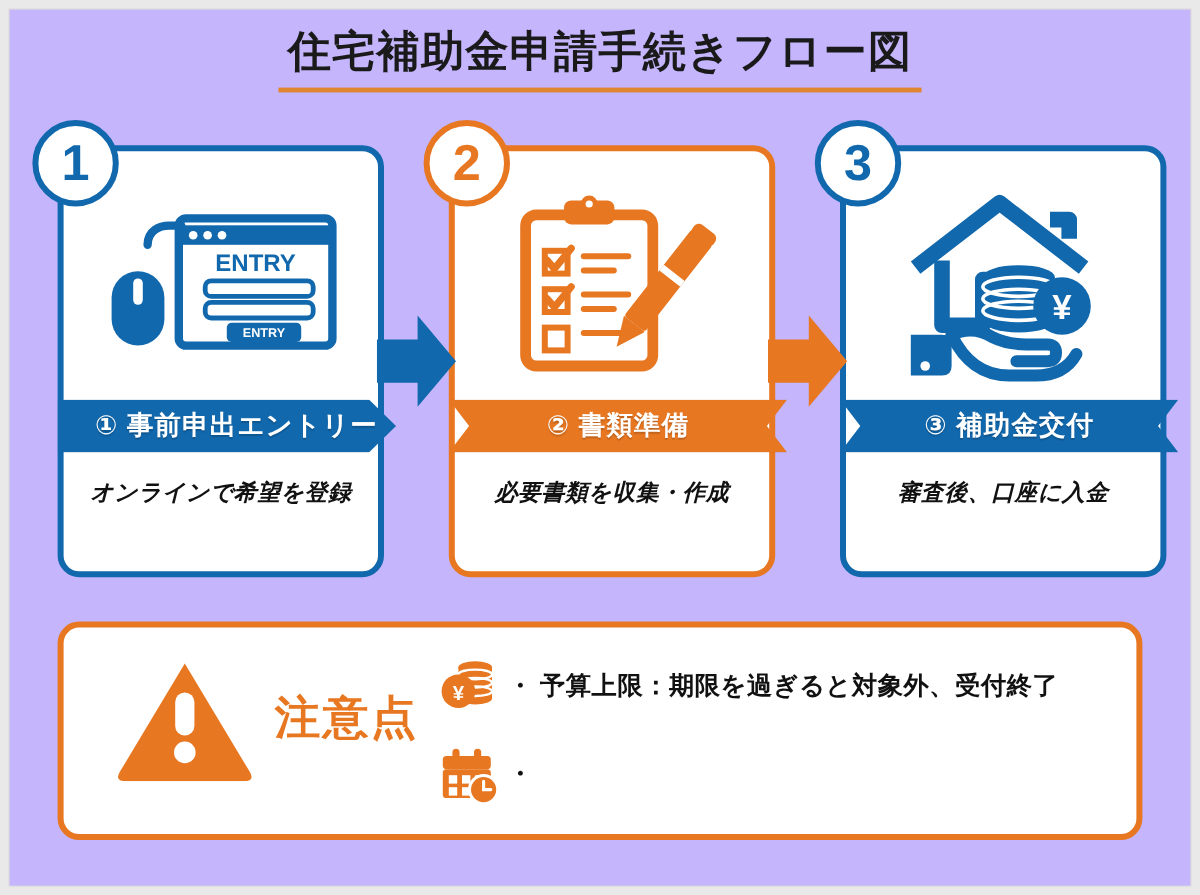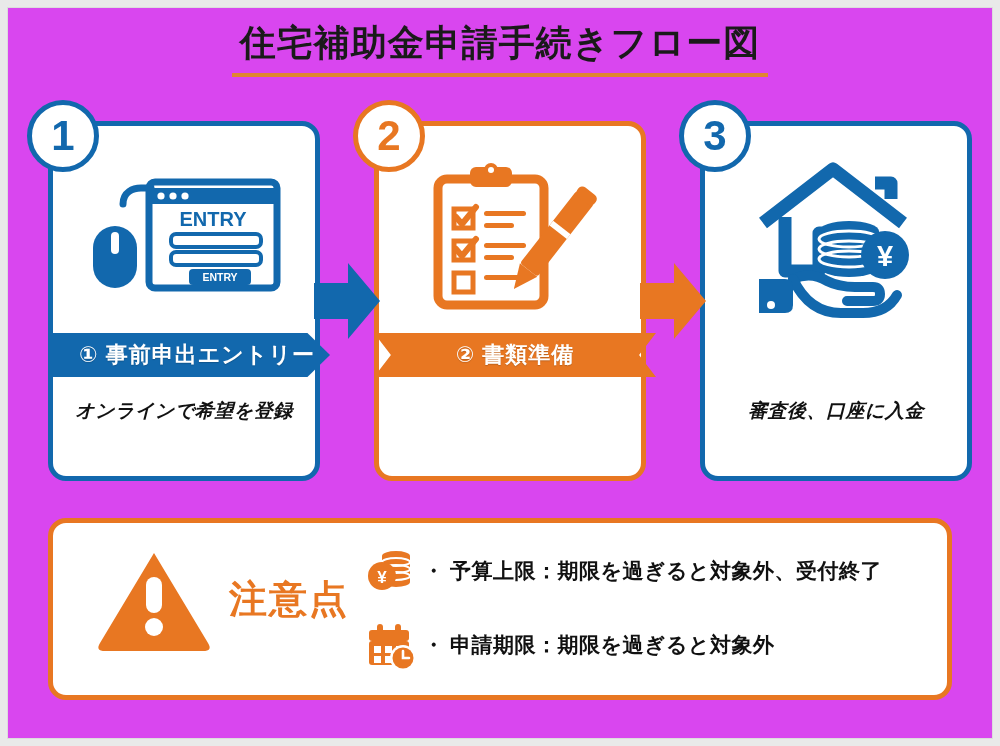--- a/index.html
+++ b/index.html
@@ -5,21 +5,21 @@
   html,body{margin:0;padding:0;}
   body{
     width:1000px;height:746px;
     background:#e9e9e9;
     font-family:"Liberation Sans","DejaVu Sans",sans-serif;
     overflow:hidden;
   }
   #canvas{
     position:absolute;left:8px;top:8px;
     width:984px;height:730px;
-    background:#d946ef;
+    background:#c4b5fd;
     box-shadow:0 0 0 1px #dcdcdc;
   }
 
   
   #title-wrap{
     position:absolute;left:0;top:14px;width:984px;
     text-align:center;
   }
   #title-text{
     display:inline-block;
@@ -209,20 +209,21 @@
           <path d="M120 116 L131 140 L142 116 Z" fill="#e87722"></path>
           <rect x="120" y="62" width="22" height="6" fill="#ffffff"></rect>
         </g>
       </svg>
     </div>
 
     <div class="banner banner-ribbon orange">
       <span class="banner-label">② 書類準備</span>
     </div>
 
+    <div class="caption">必要書類を収集・作成</div>
   </div>
 
   <svg class="flow-arrow" id="arrow-2" viewBox="0 0 66 84">
     <path d="M0 24 H34 V4 L66 42 L34 80 V60 H0 Z" fill="#e87722"></path>
   </svg>
 
   <div class="step-card blue" id="step-3">
     <div class="num-badge blue">3</div>
 
     <div class="icon-area">
@@ -246,20 +247,23 @@
         <text x="144" y="105" text-anchor="middle" fill="#ffffff" font-size="29" font-weight="bold" font-family="Liberation Sans, sans-serif">¥</text>
 
         <path d="M52 118 q18 -8 34 2 q12 6 28 6 h18 q7 0 7 7 t-7 7 h-26" fill="none" stroke="#1268ad" stroke-width="10" stroke-linecap="round" stroke-linejoin="round"></path>
         <path d="M52 118 q16 34 48 34 h22 q24 0 34 -18" fill="none" stroke="#1268ad" stroke-width="10" stroke-linecap="round" stroke-linejoin="round"></path>
 
         <path d="M18 118 h26 q8 0 8 8 v18 q0 8 -8 8 h-26 z" fill="#1268ad"></path>
         <circle cx="30" cy="144" r="4" fill="#ffffff"></circle>
       </svg>
     </div>
 
+    <div class="banner banner-ribbon blue">
+      <span class="banner-label">③ 補助金交付</span>
+    </div>
 
     <div class="caption">審査後、口座に入金</div>
   </div>
 
   <div id="notes-panel">
 
     <div id="notes-heading">
       <svg width="118" height="104" viewBox="0 0 118 104">
         <path d="M59 6 L113 96 q5 8 -5 8 H10 q-10 0 -5 -8 Z" fill="#e87722"></path>
         <rect x="51" y="30" width="16" height="36" rx="8" fill="#ffffff"></rect>
@@ -294,19 +298,18 @@
           <rect x="9" y="27" width="7" height="7" fill="#ffffff"></rect>
           <rect x="20" y="27" width="7" height="7" fill="#ffffff"></rect>
           <rect x="31" y="27" width="7" height="7" fill="#ffffff"></rect>
           <rect x="9" y="37" width="7" height="7" fill="#ffffff"></rect>
           <rect x="20" y="37" width="7" height="7" fill="#ffffff"></rect>
           <circle cx="38" cy="39" r="13" fill="#ffffff"></circle>
           <circle cx="38" cy="39" r="10.5" fill="#e87722"></circle>
           <path d="M38 32 V39 H44" fill="none" stroke="#ffffff" stroke-width="2.6" stroke-linecap="round"></path>
         </svg>
         <span class="note-bullet">・</span>
-        <span class="note-text">申請期限：期限を過ぎると対象外</span>
       </div>
 
     </div>
   </div>
 
 </div>
 
 </body></html>

